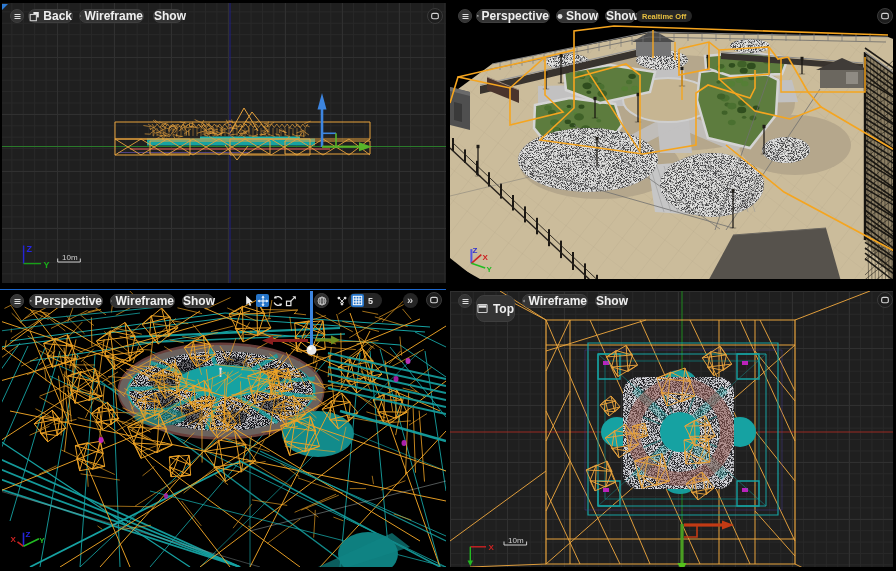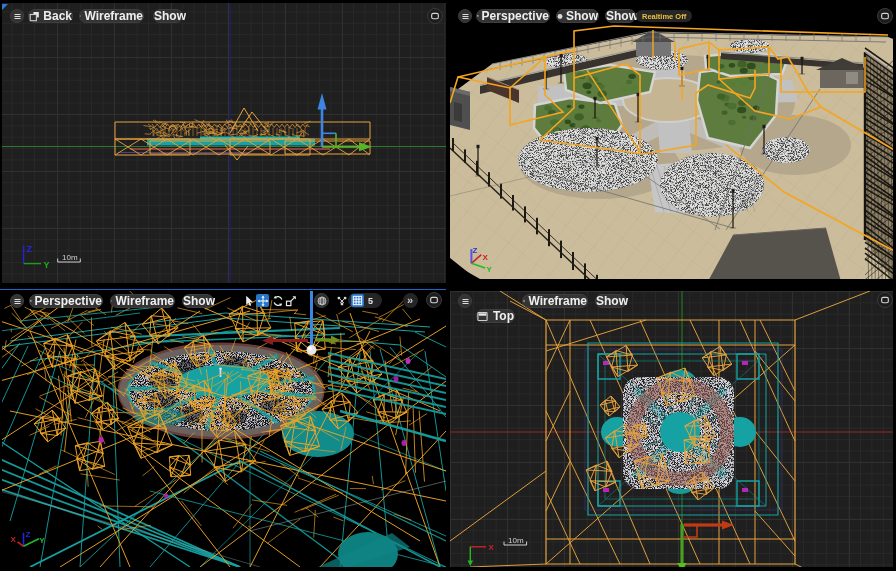--- a/index.html
+++ b/index.html
@@ -1763,21 +1763,21 @@
       </svg>
   <div class="circbtn" style="left:8px;top:3px">
         <svg width="11" height="11" viewBox="0 0 11 11">
           <g stroke="#ddd" stroke-width="1">
             <line x1="2.5" y1="3.5" x2="8.5" y2="3.5"></line>
             <line x1="2.5" y1="5.5" x2="8.5" y2="5.5"></line>
             <line x1="2.5" y1="7.5" x2="8.5" y2="7.5"></line>
           </g>
         </svg>
       </div>
-      <div class="pill" style="left:26px;top:18px;height:14px;width:39px;">
+      <div class="pill" style="left:26px;top:4px;height:27px;width:39px;">
         <svg width="11" height="11" viewBox="0 0 11 11">
           <rect x="0.9" y="1.5" width="9.2" height="8" rx="0.8" fill="none" stroke="#cfcfcf" stroke-width="1.1"></rect>
           <rect x="1.7" y="2.3" width="7.6" height="2.4" fill="#e9e9e9"></rect>
         </svg>
         <span>Top</span>
       </div>
       <div class="pill" style="left:72px;top:3px;height:14px;width:66px;">
         <svg width="10" height="10" viewBox="0 0 10 10">
           <g fill="none" stroke="#cfcfcf" stroke-width="0.8">
             <circle cx="5" cy="5" r="4"></circle>

